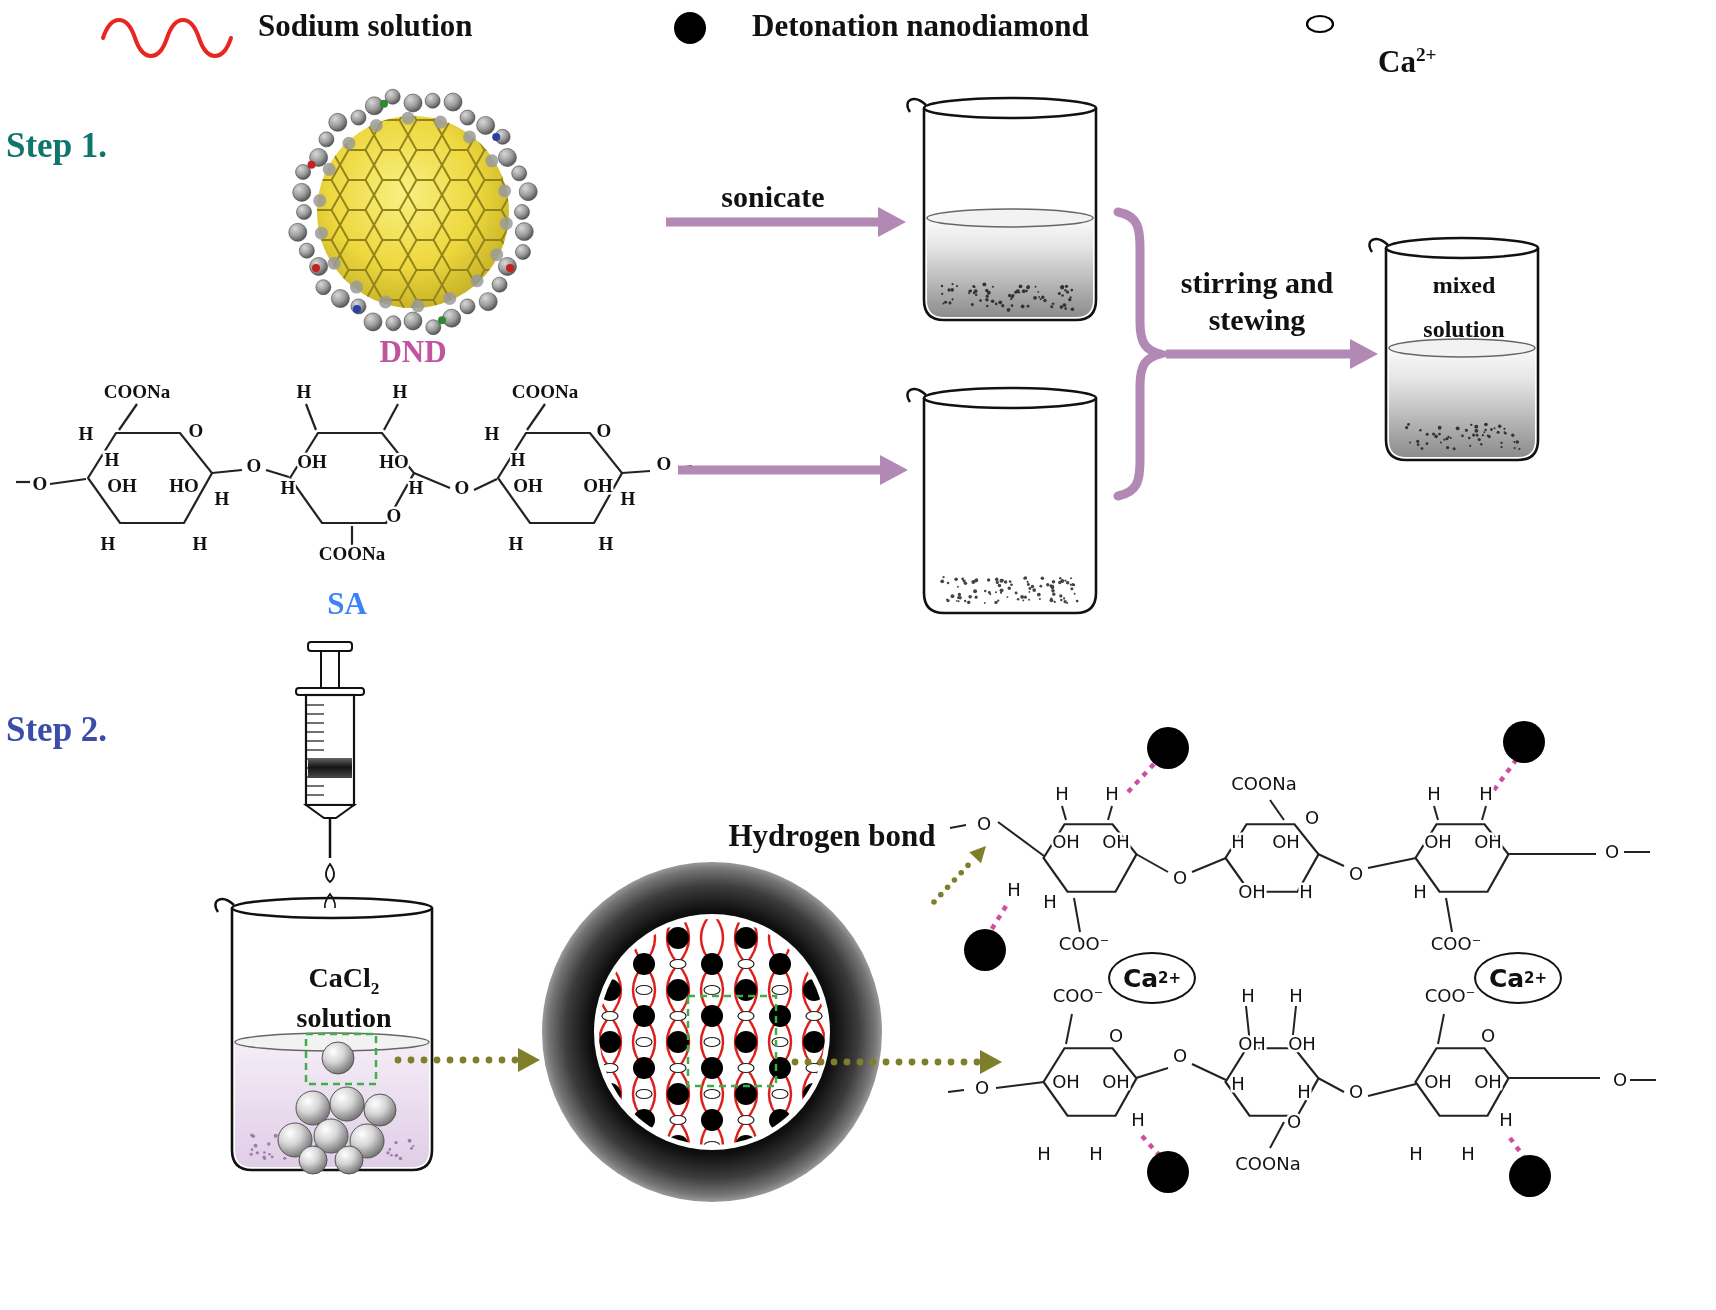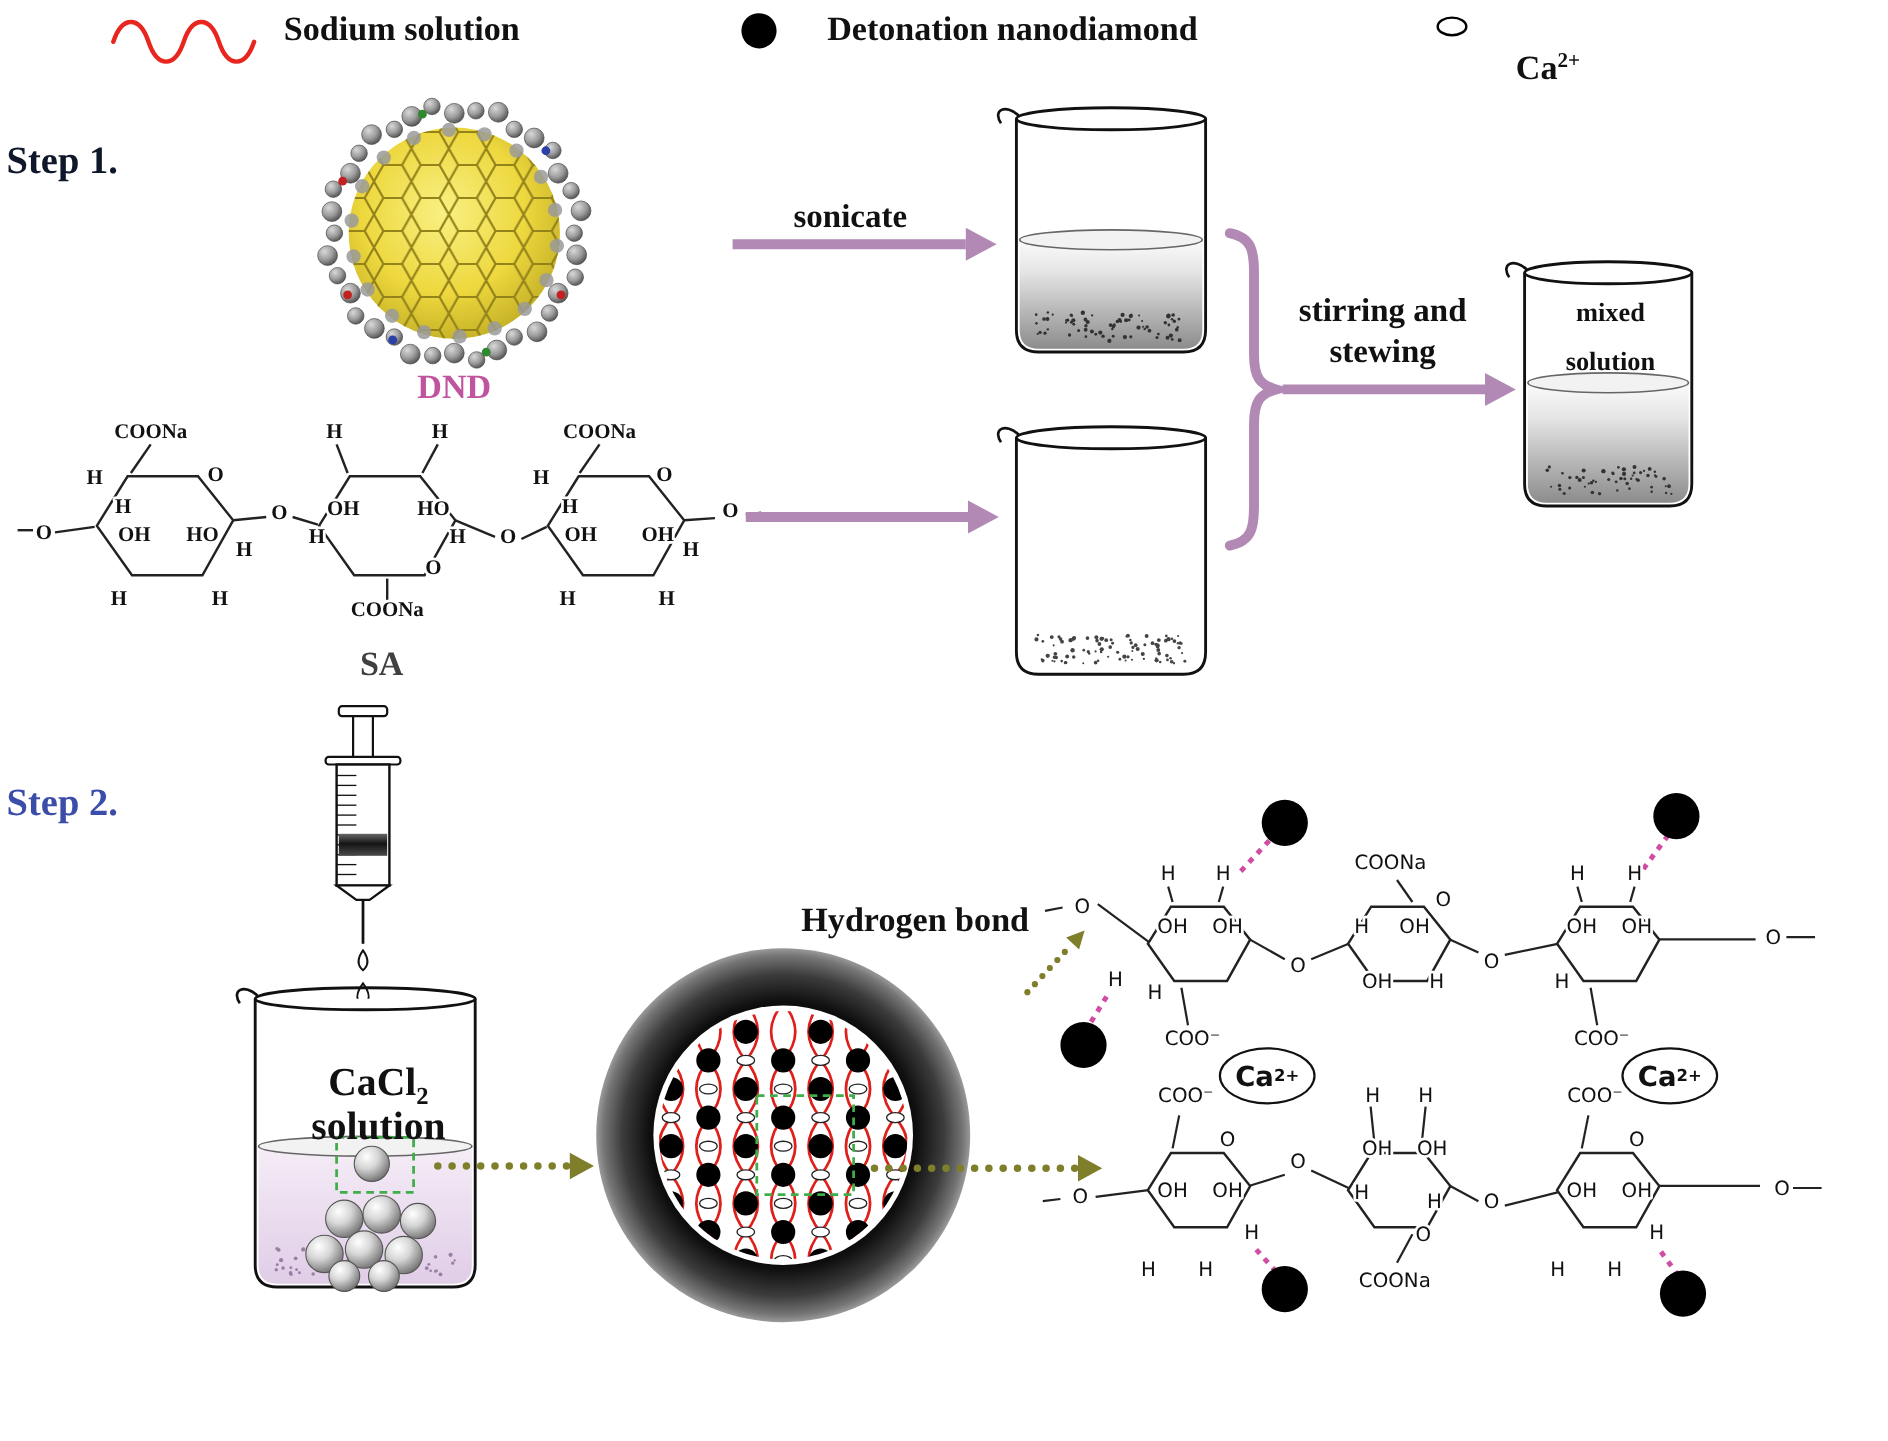--- a/index.html
+++ b/index.html
@@ -7,21 +7,21 @@
     width:1716px;height:1310px;position:relative;overflow:hidden;
     background:#ffffff;font-family:"Liberation Serif",serif;
   }
   #scene{position:absolute;left:0;top:0;}
   .abs{position:absolute;white-space:nowrap;}
   .hdg{font-weight:bold;color:#111;}
   .cx{transform:translateX(-50%);}
   .f31{font-size:31px;}
   .f35{font-size:35px;}
   .f30{font-size:30px;}
-  .f28{font-size:36px;}
+  .f28{font-size:28px;}
   .f24{font-size:24px;}
   sup.sp{font-size:62%;}
   sub.sb{font-size:62%;}
   .ca-ellipse{
     position:absolute;width:84px;height:48px;border:2.5px solid #111;
     border-radius:50%;background:#fff;display:flex;align-items:center;
     justify-content:center;font-family:"DejaVu Sans",sans-serif;
     font-weight:bold;font-size:25px;color:#111;
   }
   .ca-ellipse sup{font-size:15px;}
@@ -759,27 +759,27 @@
       <text x="1620" y="1086" class="chem-rt" text-anchor="middle">O</text>
     </g>
 </svg>
 
 <div class="abs hdg f31" style="left:258px;top:8px;">Sodium solution</div>
 
 <div class="abs hdg f31" style="left:752px;top:8px;">Detonation nanodiamond</div>
 
 <div class="abs hdg f31" style="left:1378px;top:8px;margin-top:36px;"><span>Ca</span><sup class="sp">2+</sup></div>
 
-<div class="abs hdg f35" style="left: 6px; top: 126px; color: #0f172a;">Step 1.</div>
+<div class="abs hdg f35" style="left: 6px; top: 126px; color: #0f766e;">Step 1.</div>
 
 <div class="abs hdg f35" style="left: 6px; top: 710px; color: rgb(59, 77, 168);">Step 2.</div>
 
 <div class="abs hdg f31 cx" style="left: 413px; top: 334px; color: rgb(192, 84, 158);">DND</div>
 
-<div class="abs hdg f31 cx" style="left: 347px; top: 586px; color: #404040;">SA</div>
+<div class="abs hdg f31 cx" style="left: 347px; top: 586px; color: #3b82f6;">SA</div>
 
 <div class="abs hdg f30 cx" style="left:773px;top:180px;">sonicate</div>
 
 <div class="abs hdg f30 cx" style="left:1257px;top:266px;">stirring and</div>
 <div class="abs hdg f30 cx" style="left:1257px;top:303px;">stewing</div>
 
 <div class="abs hdg f24 cx" style="left:1464px;top:272px;">mixed</div>
 <div class="abs hdg f24 cx" style="left:1464px;top:316px;">solution</div>
 
 <div class="abs hdg f28 cx" style="left:344px;top:962px;"><span>CaCl</span><sub class="sb">2</sub></div>

